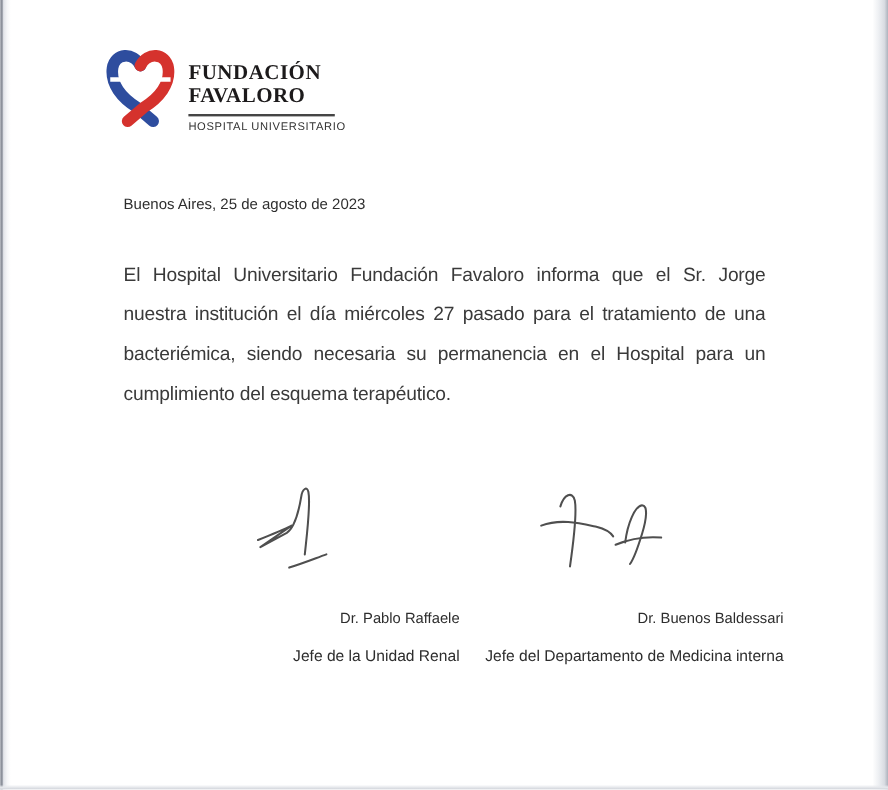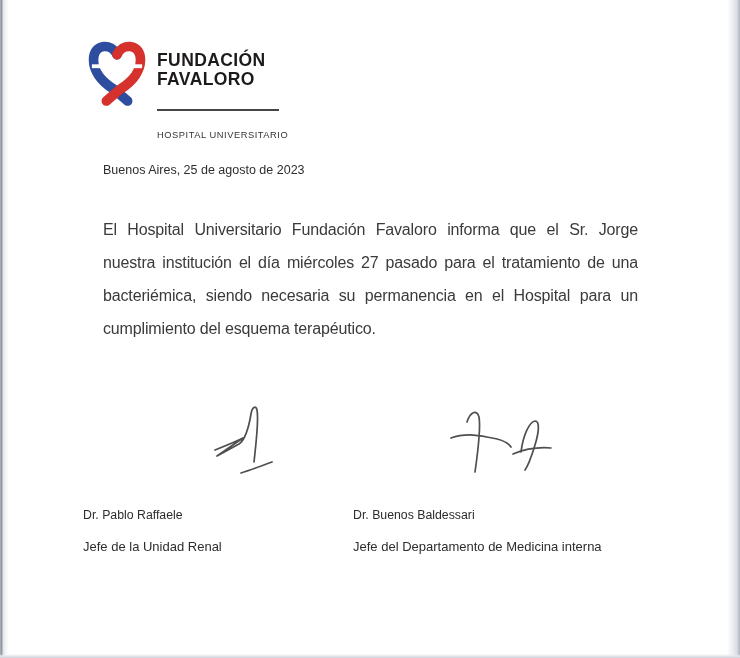--- a/index.html
+++ b/index.html
@@ -26,30 +26,30 @@
   .edge-bottom {
     position: absolute; left: 0; right: 0; bottom: 0; height: 4px;
     background: linear-gradient(to bottom, rgba(255,255,255,0) 0px, #e7e9ed 2px, #ccd0d7 4px);
   }
 
   
   .logo { position: absolute; left: 88px; top: 40px; display: flex; align-items: flex-start; }
   .logo-heart { width: 58px; height: 66px; flex: 0 0 auto; }
   .logo-textblock { margin-left: 11px; padding-top: 11px; }
   .logo-name {
-    font-family: Liberation Sans, sans-serif;
+    font-family: Liberation Serif, serif;
     font-weight: bold;
     font-size: 17.5px;
     line-height: 19px;
     letter-spacing: 0.4px;
     color: #1c1a1b;
   }
   .logo-sub {
-    margin-top: 20px;
-    padding-top: 19px;
+    margin-top: 6px;
+    padding-top: 3px;
     border-top: 2px solid #454545;
     width: 122px;
     font-size: 9.3px;
     letter-spacing: 0.55px;
     color: #333333;
     white-space: nowrap;
   }
   .date-line {
     position: absolute; left: 103px; width: 535px; top: 163px;
     font-size: 12.5px;
@@ -71,21 +71,21 @@
   .body-line.last { text-align-last: left; }
 
   
   .sig { position: absolute; }
   .sig svg { display: block; }
   .sig path { fill: none; stroke: #4f4f4f; stroke-width: 1.7; stroke-linecap: round; stroke-linejoin: round; }
   .sig-left  { left: 193px; top: 398px; }
   .sig-right { left: 443px; top: 400px; }
 
   
-  .signatory { position: absolute; width: 300px; text-align: left; color: #2d2d2d; }
+  .signatory { position: absolute; width: 300px; text-align: right; color: #2d2d2d; }
   .signatory .name  { font-size: 12.3px; }
   .signatory .title { font-size: 13px; margin-top: 17px; }
   .signatory-left  { left: 83px;  top: 508px; }
   .signatory-right { left: 353px; top: 508px; }
 </style>
 </head>
 <body>
 
 <div class="page">
 

